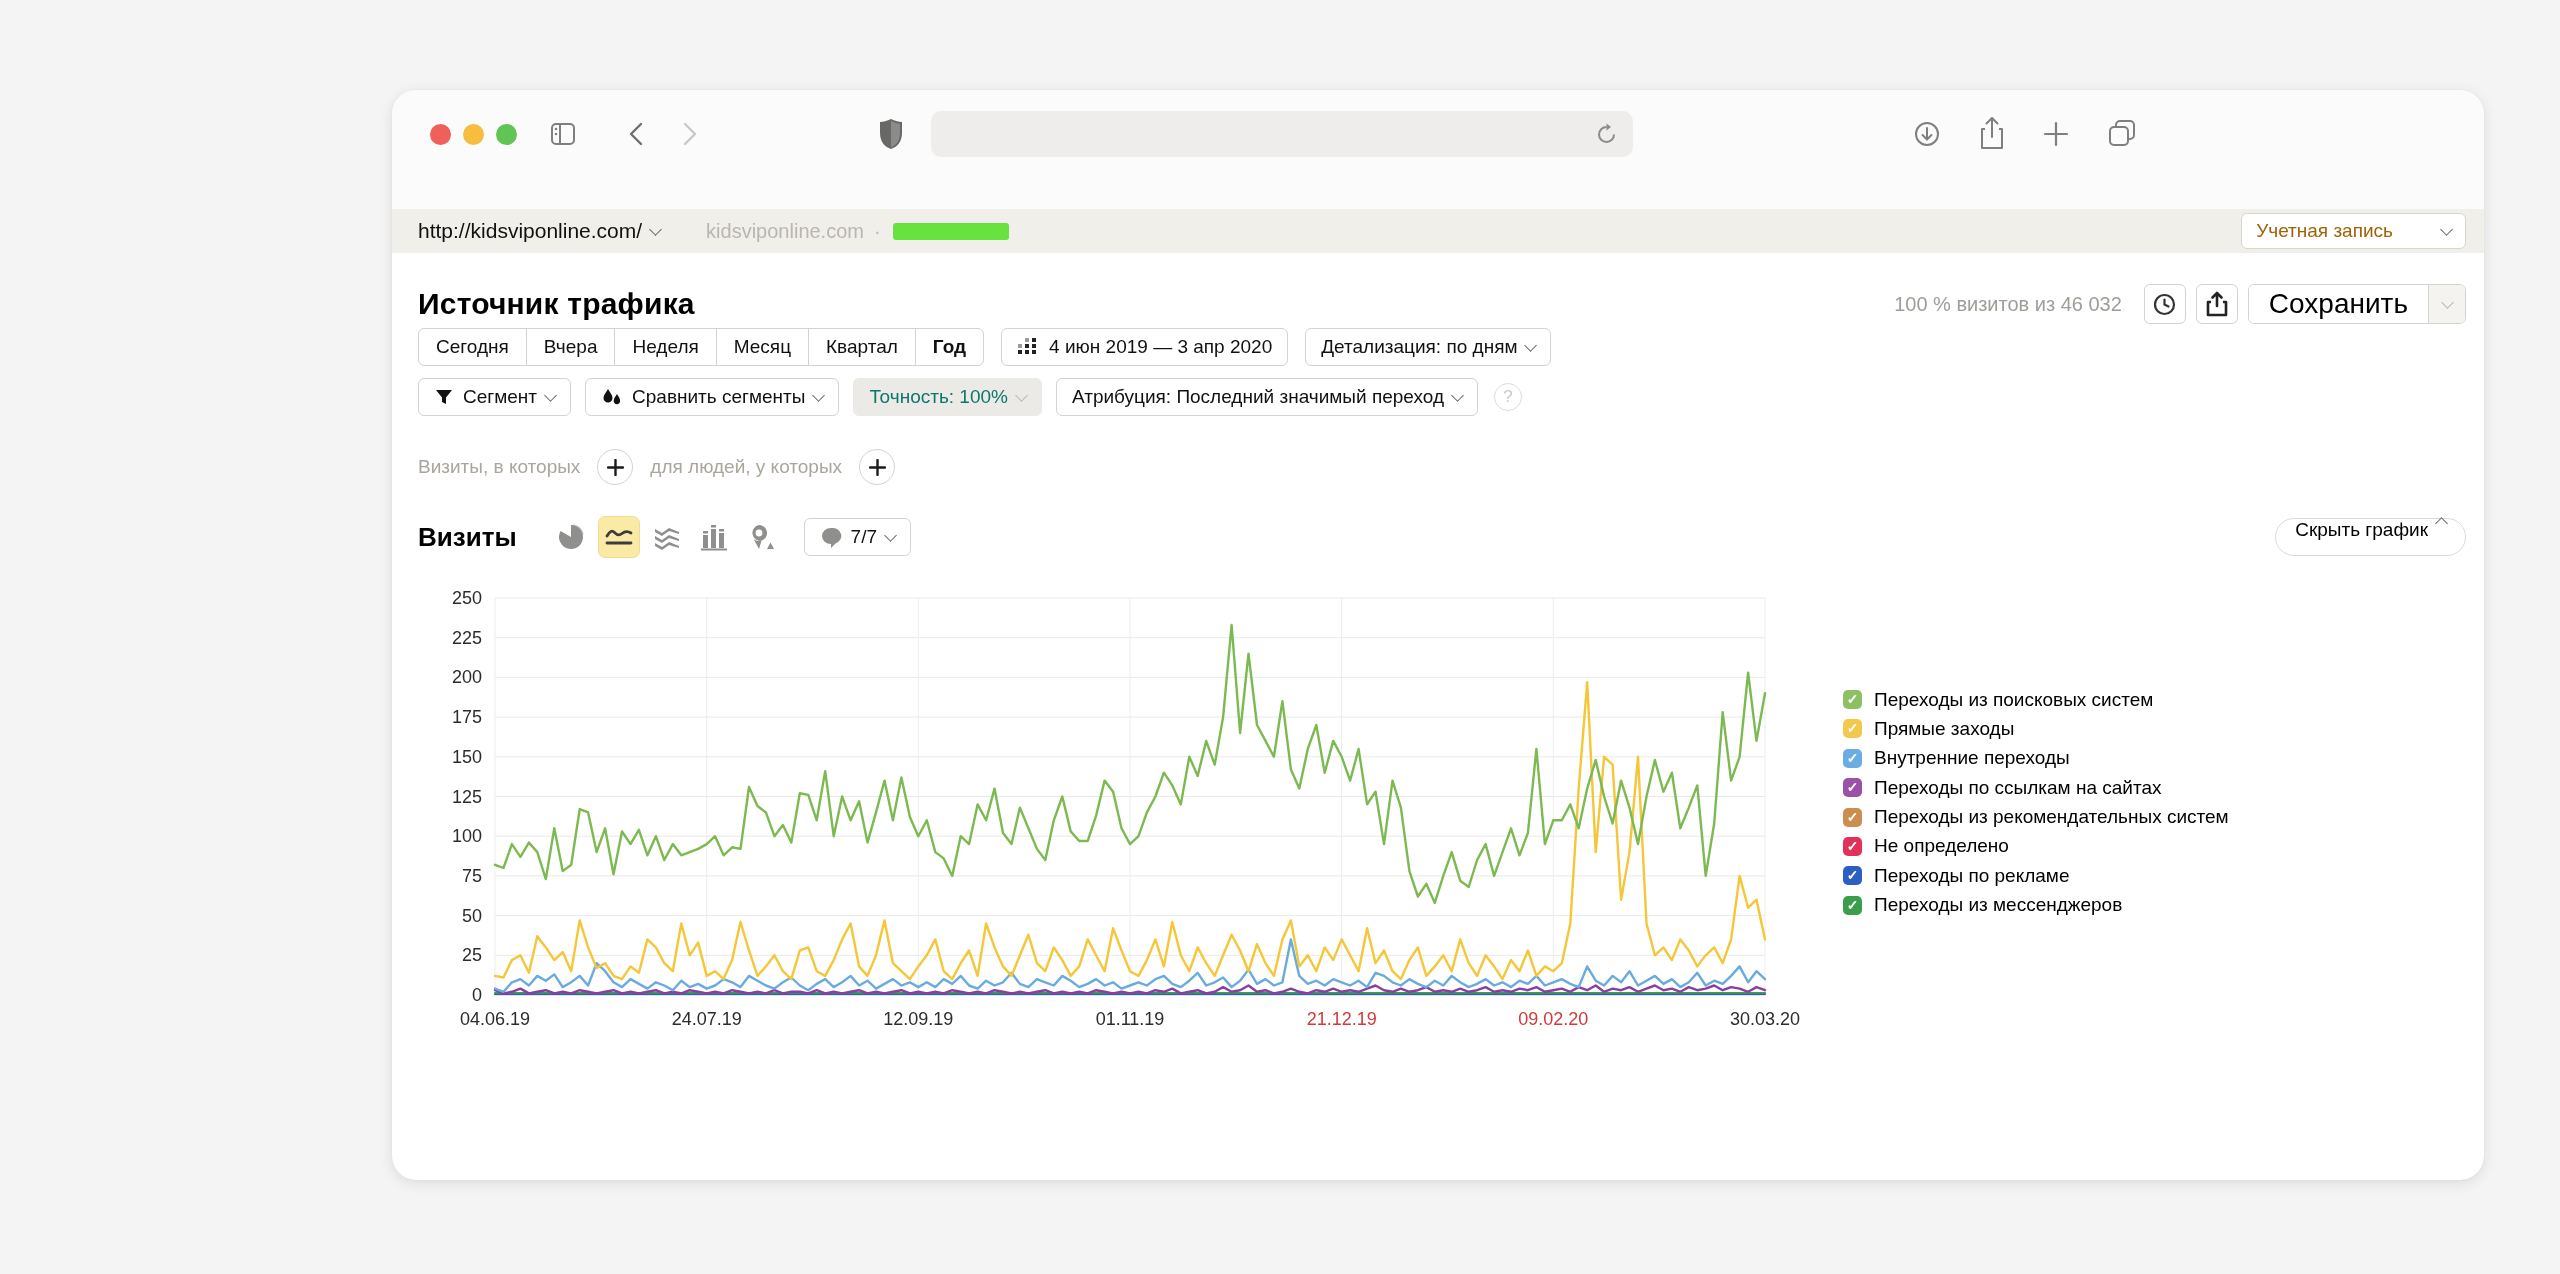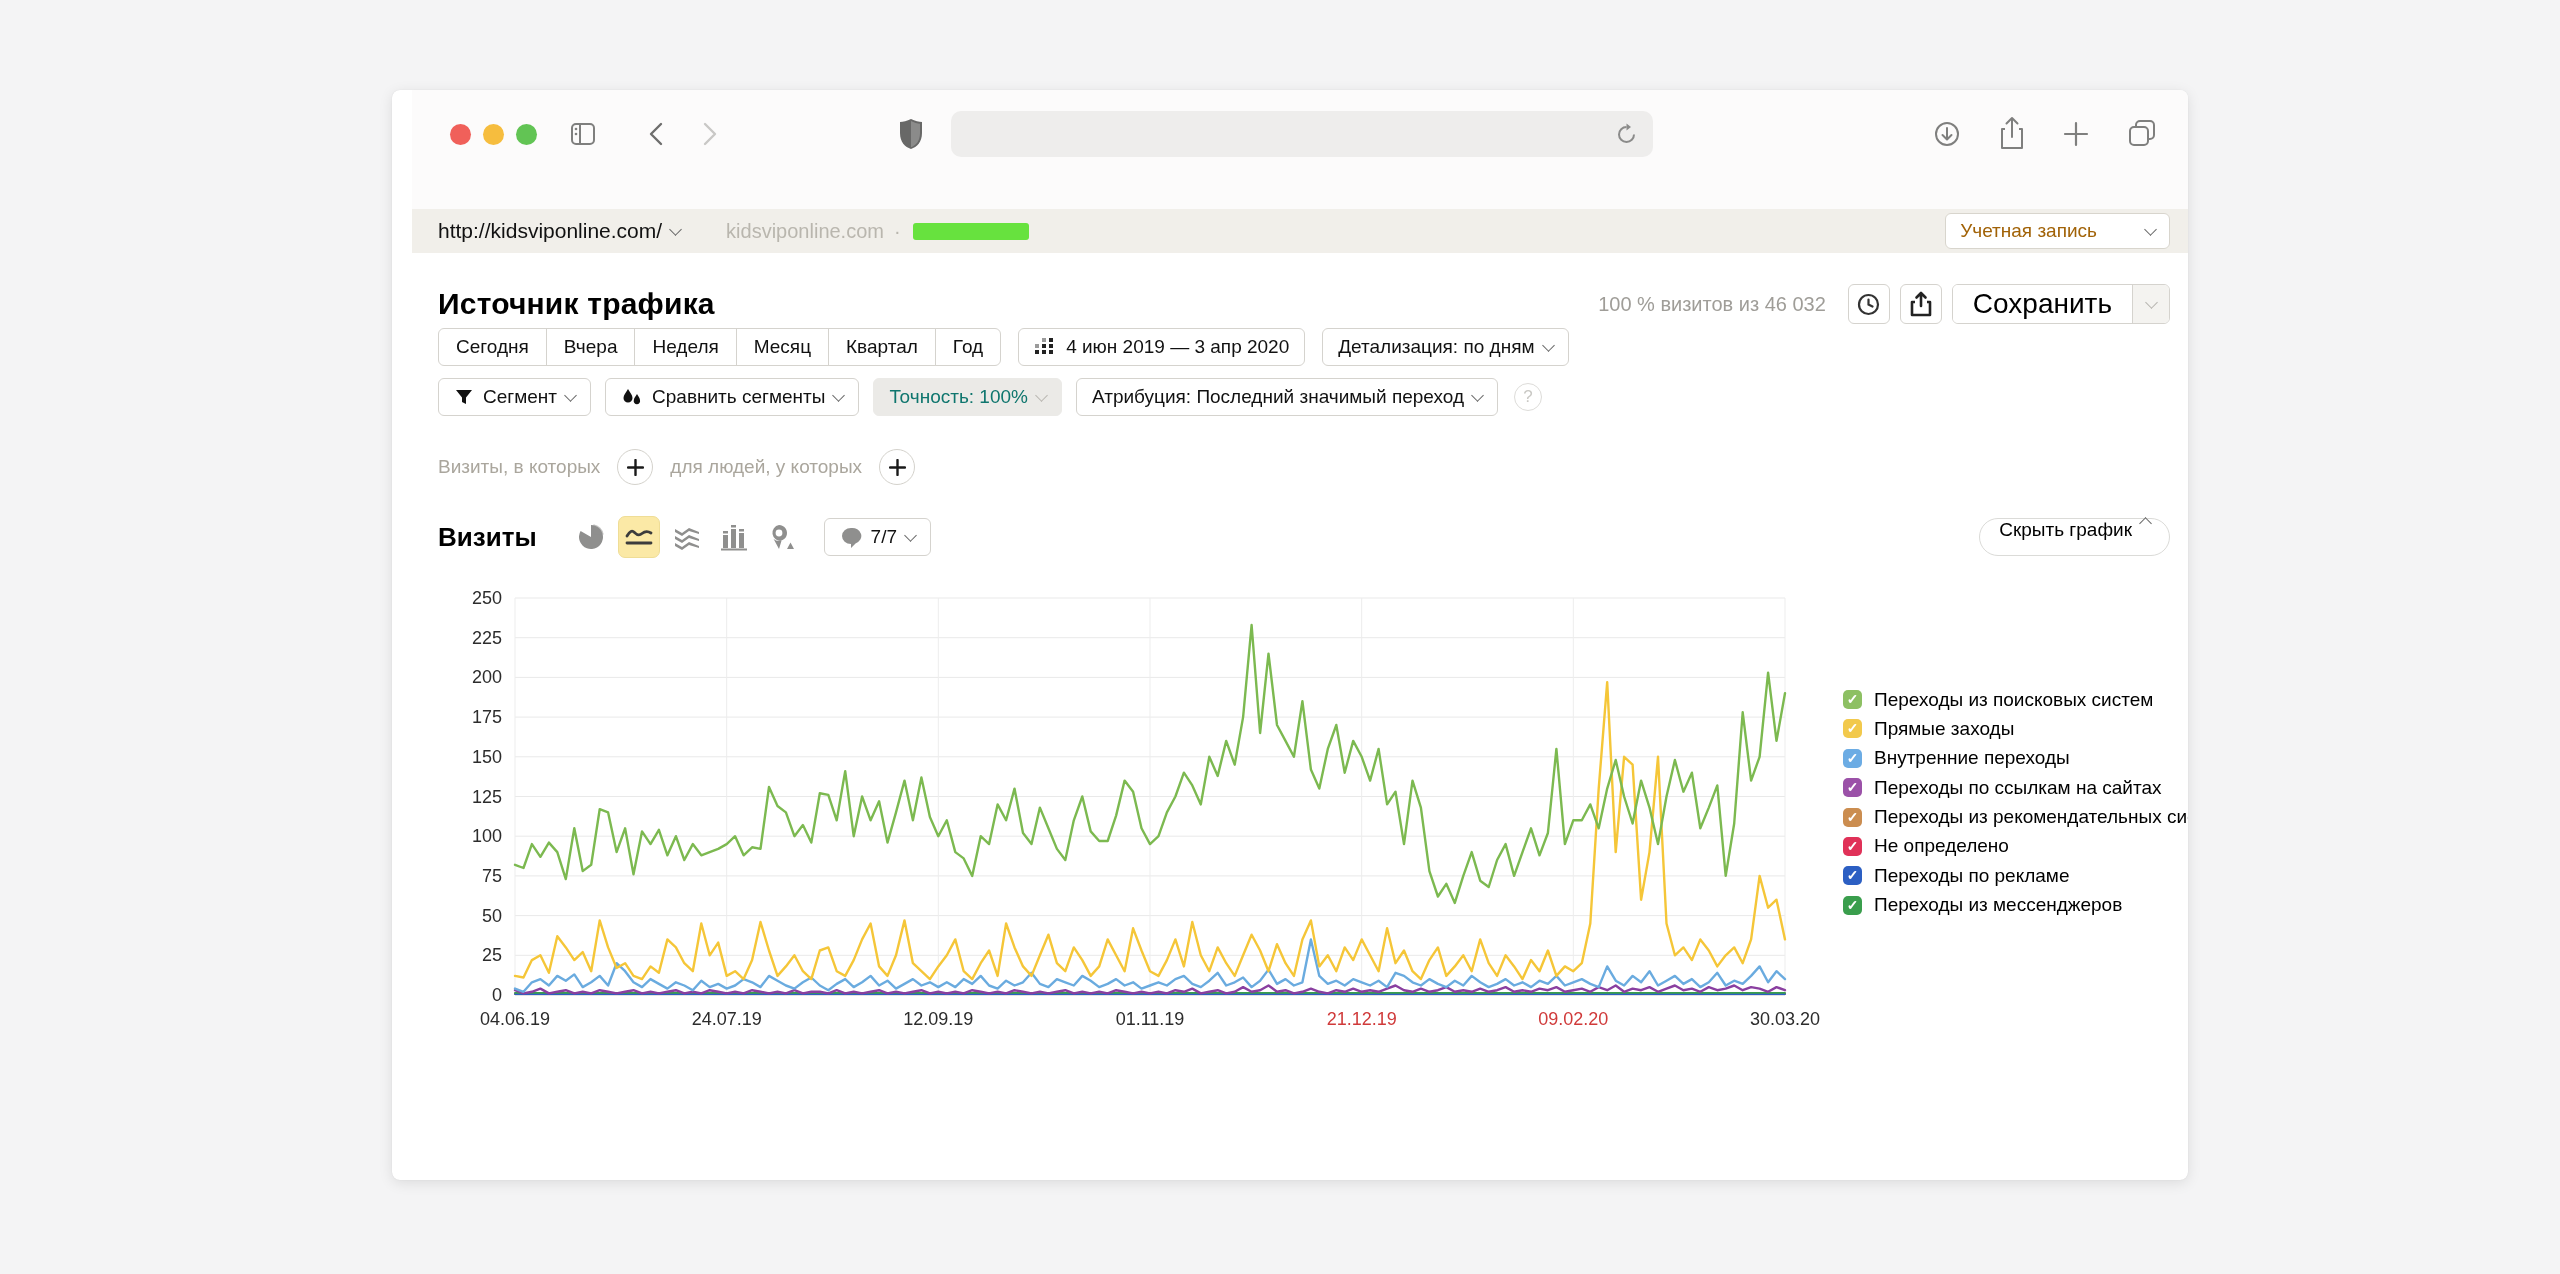--- a/index.html
+++ b/index.html
@@ -3,24 +3,23 @@
 <meta charset="utf-8">
 <style>
   html,body{margin:0;padding:0;}
   body{
     width:2560px;height:1274px;position:relative;overflow:hidden;
     background:#f4f4f5;
     font-family:"Liberation Sans",sans-serif;
     -webkit-font-smoothing:antialiased;
   }
   .window{
-    position:absolute;left:392px;top:90px;width:1776px;height:1090px;
-    background:#ffffff;border-radius:8px;overflow:hidden;
+    position:absolute;left:392px;top:90px;width:2092px;height:1090px;
+    background:#ffffff;border-radius:24px;overflow:hidden;
     box-shadow:0 3px 14px rgba(0,0,0,.10),0 0 1px rgba(0,0,0,.12);
-    padding-left:20px;
   }
   
   .toolbar{position:relative;height:119px;background:#fcfbfb;}
   .toolbar .abs{position:absolute;}
   .tlight{width:21px;height:21px;border-radius:50%;top:34px;}
   .icon-plain{color:#7f7f7e;}
   .urlfield{
     left:539px;top:21px;width:702px;height:46px;border-radius:10px;
     background:#eeedec;display:flex;align-items:center;justify-content:flex-end;
     padding-right:14px;box-sizing:border-box;
@@ -55,21 +54,21 @@
   .save-split{display:flex;margin-left:10px;border:1px solid #d5d3ce;border-radius:6px;overflow:hidden;}
   .save-main{height:38px;padding:0 20px;background:#fff;font-size:28px;display:flex;align-items:center;cursor:pointer;}
   .save-arrow{width:36px;background:#f4f3f0;border-left:1px solid #d5d3ce;display:flex;
     align-items:center;justify-content:center;cursor:pointer;}
   
   .period-row{display:flex;}
   .seg-group{display:flex;}
   .seg-btn{height:36px;padding:0 17px;background:#fff;border:1px solid #d5d3ce;margin-left:-1px;
     font-size:19px;color:#111;display:flex;align-items:center;cursor:pointer;}
   .seg-btn:first-child{border-radius:6px 0 0 6px;margin-left:0;}
-  .seg-btn:last-child{border-radius:0 6px 6px 0;}
+  .seg-btn:last-child{border-radius:0 6px 6px 0;font-weight:bold;}
   .btn{height:36px;padding:0 15px;background:#fff;border:1px solid #d5d3ce;border-radius:6px;
     font-size:19px;color:#111;display:flex;align-items:center;cursor:pointer;}
   .daterange-btn{margin-left:17px;}
   .daterange-btn svg{margin-right:11px;}
   .detail-btn{margin-left:17px;}
   
   .segment-row{margin-top:12px;display:flex;align-items:center;}
   .segment-row .btn{margin-right:14px;}
   .btn .lead-ico{margin-right:9px;display:flex;}
   .btn.disabled{background:#ebeae7;border-color:#ebeae7;color:#0f766e;}

